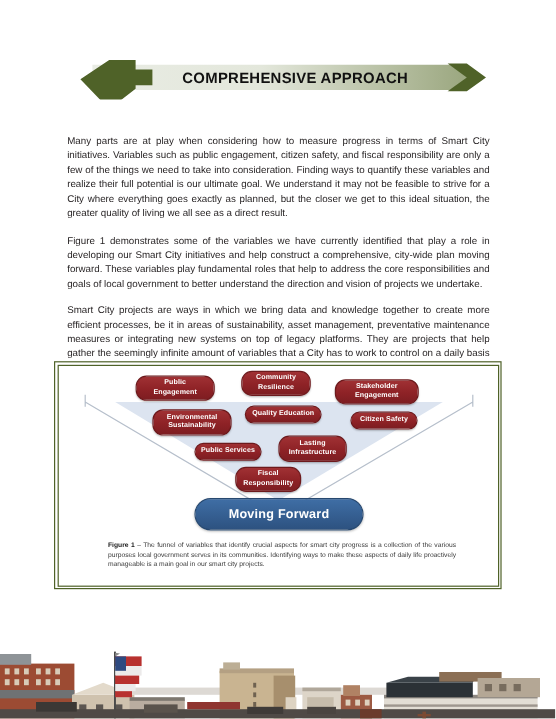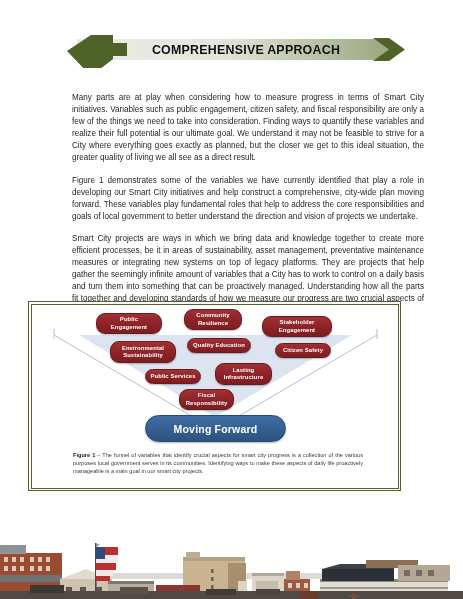--- a/index.html
+++ b/index.html
@@ -30,47 +30,47 @@
   .pg-right{
     font-size:8.2px;color:#6d6d6d;letter-spacing:.35px;font-weight:600;
   }
   .hdr-rule{
     position:absolute;left:0;top:17px;width:367px;height:1px;
     background:#c9c9c9;
   }
 
   
   .banner{
-    position:absolute;left:55px;top:31px;width:360px;height:37px;
+    position:absolute;left:55px;top:46px;width:360px;height:37px;
   }
   .banner svg{display:block;width:360px;height:37px;}
   .banner-text{
     position:absolute;left:0;top:0;width:360px;height:37px;
     display:flex;align-items:center;justify-content:center;
     font-size:12.4px;font-weight:bold;color:#111;
     letter-spacing:.25px;
     padding-left:22px;box-sizing:border-box;
   }
 
   
   .body-copy{
-    position:absolute;left:56px;top:92px;width:352px;margin-left:16px;
+    position:absolute;left:56px;top:112px;width:352px;
   }
   .body-copy p{
     margin:0 0 10px 0;
     font-size:8.15px;
     line-height:12.1px;
     text-align:justify;
     color:#231f20;
   }
   .body-copy p:last-child{margin-bottom:0;}
 
   
   .figure-box{
-    position:absolute;left:28px;top:301px;width:373px;height:190px;
+    position:absolute;left:45px;top:301px;width:373px;height:190px;
     box-sizing:border-box;
     border:1px solid #4f6228;
     background:#ffffff;
   }
   .figure-box::after{
     content:"";position:absolute;left:1.5px;top:1.5px;right:1.5px;bottom:1.5px;
     border:1px solid #4f6228;pointer-events:none;
   }
   .figure-inner{position:absolute;left:3px;top:3px;right:3px;bottom:3px;overflow:hidden;background:#fff;}
 

